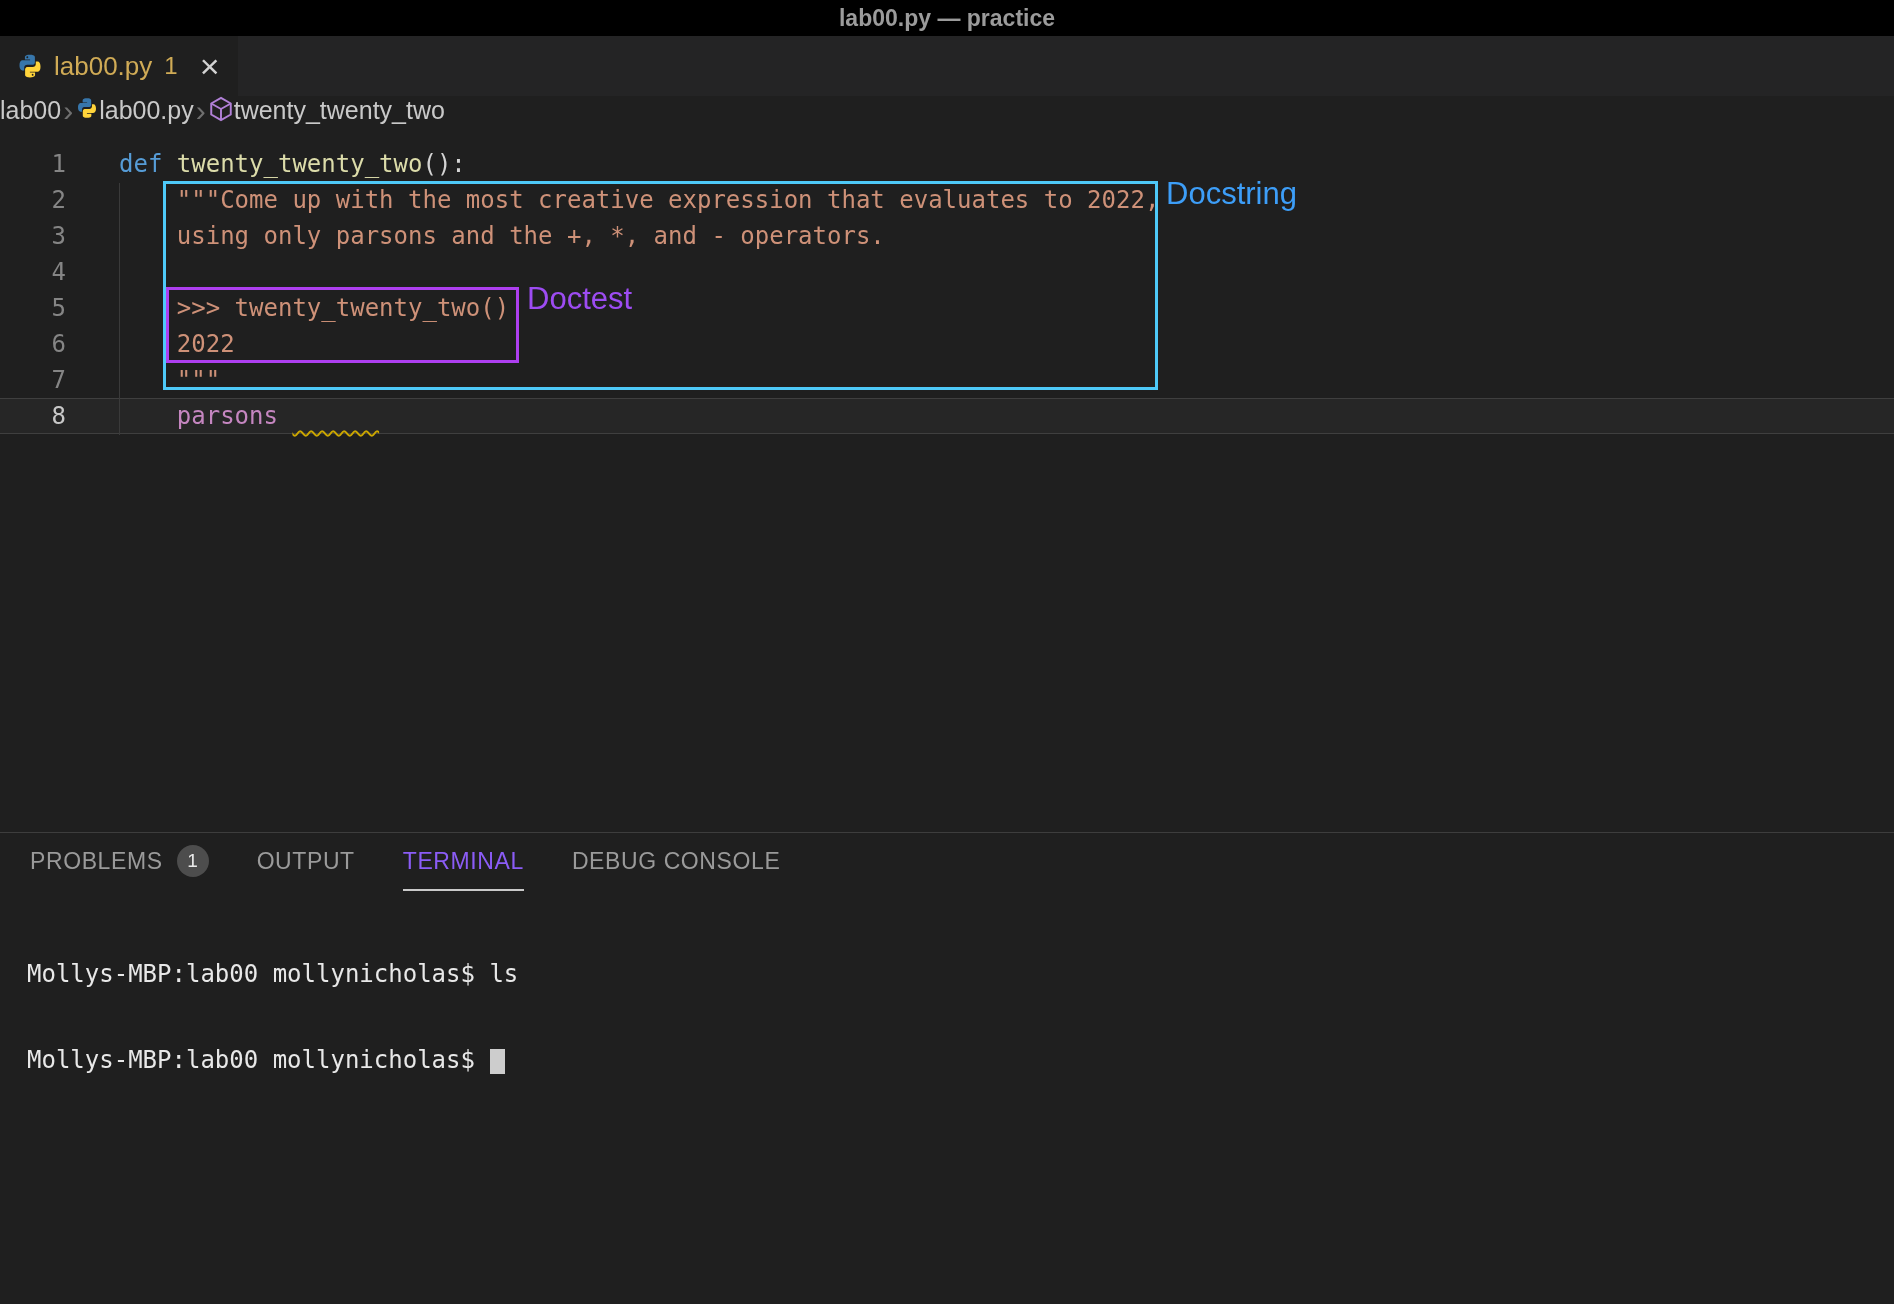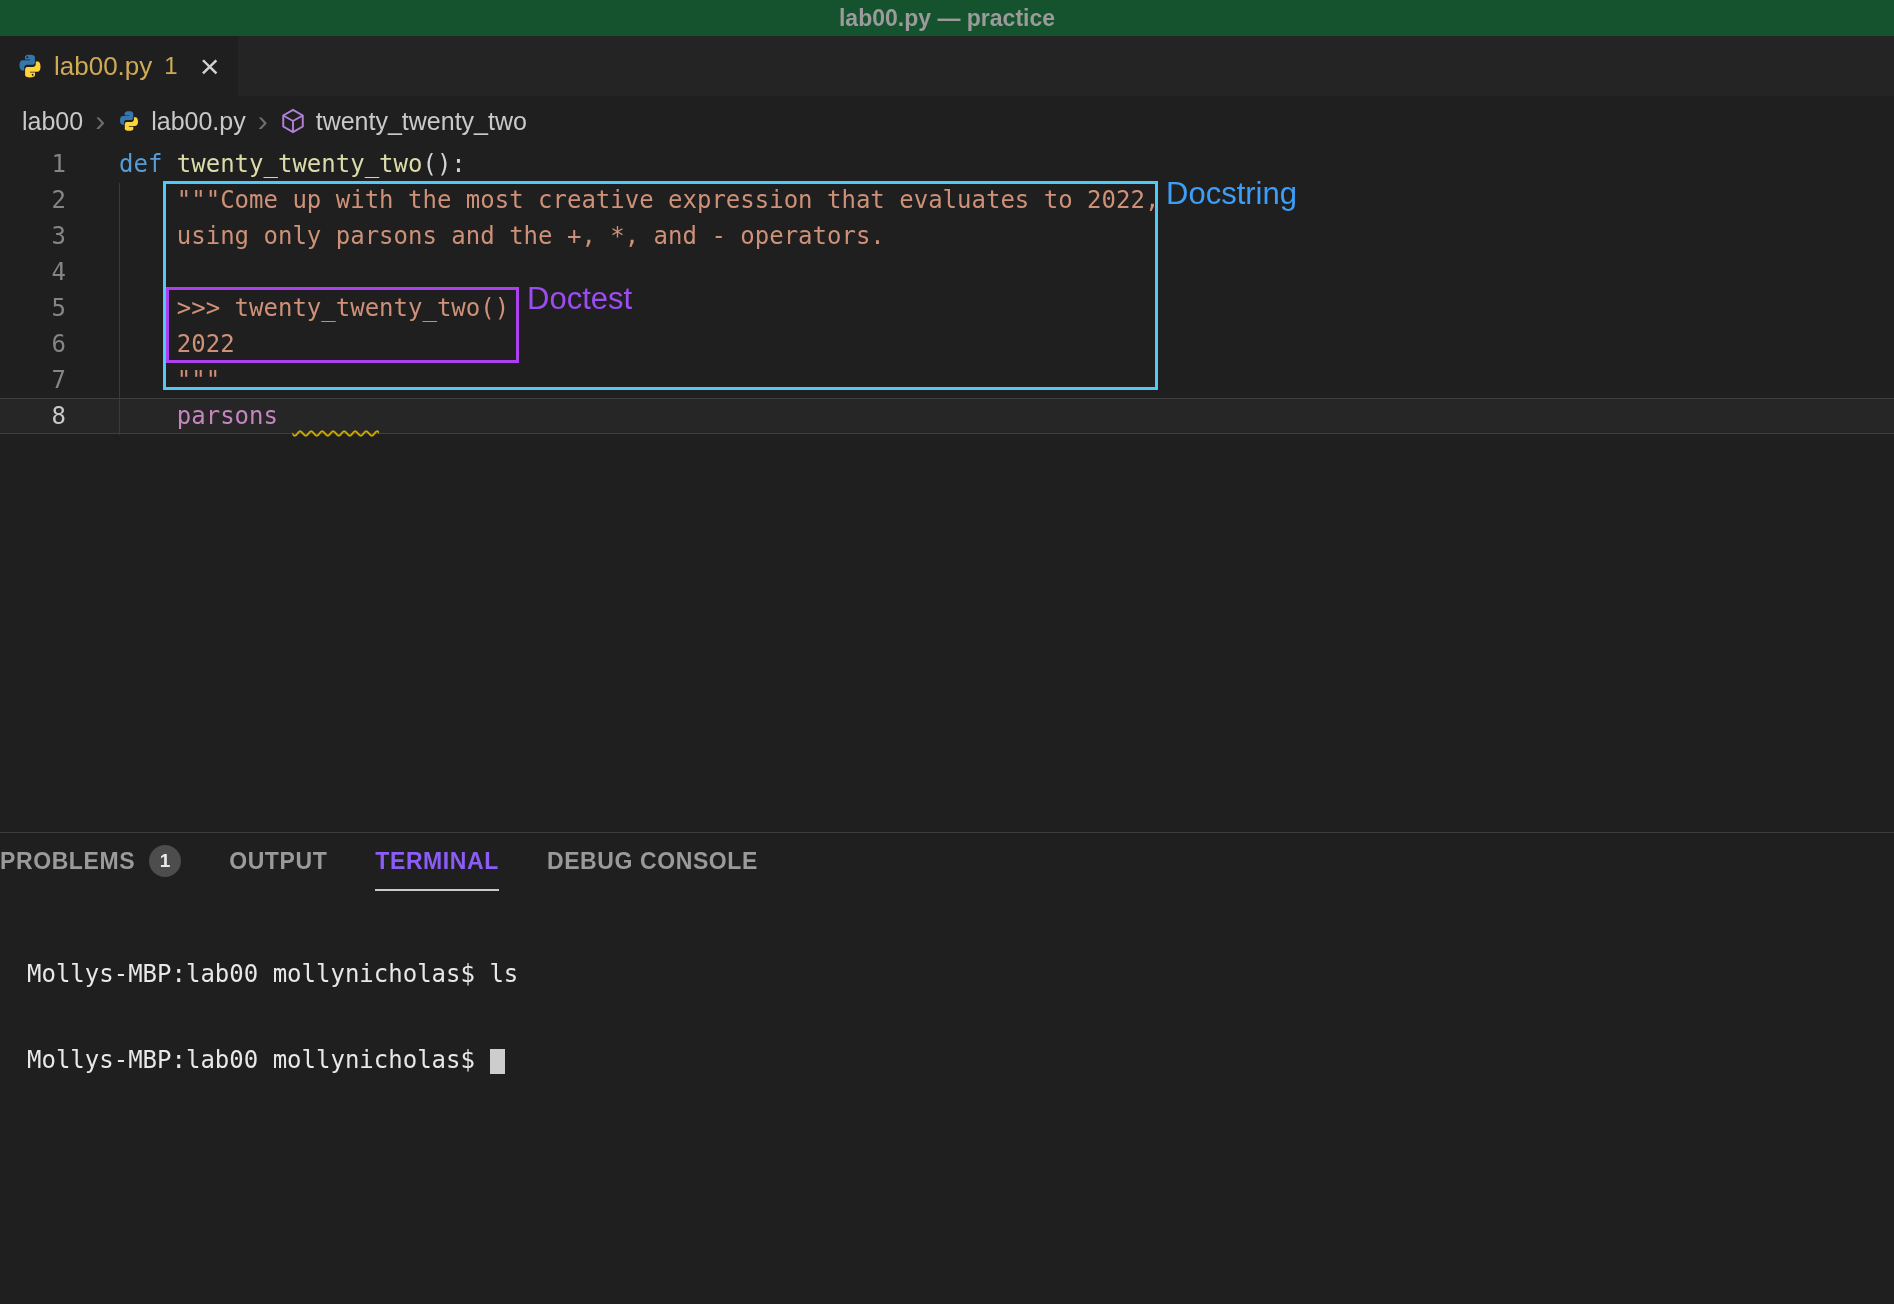--- a/index.html
+++ b/index.html
@@ -5,40 +5,40 @@
   * { margin:0; padding:0; box-sizing:border-box; }
   html,body { background:#1f1f1f; }
   .page {
     position:relative; width:1894px; height:1304px;
     background:#1f1f1f; overflow:hidden;
     font-family:"Liberation Sans", sans-serif;
   }
 
   
   .titlebar {
-    height:36px; background:#14532d;
+    height:36px; background:#000000;
     display:flex; align-items:center; justify-content:center;
     color:#9b9b9b; font-size:23px; font-weight:600;
   }
 
   
   .tabbar { height:60px; background:#242425; display:flex; }
   .tab {
     height:100%; width:238px; background:#1f1f1f;
     display:flex; align-items:center; padding:0 16px; gap:10px;
     cursor:pointer;
   }
   .tab-label { color:#d0ab56; font-size:26px; }
   .tab-badge { color:#d0ab56; font-size:24px; margin-left:2px; }
   .tab-close { color:#d2d2d2; font-size:34px; margin-left:12px; line-height:1; }
 
   
   .breadcrumb {
-    height:50px; display:flex; align-items:center;
-    padding-left:22px; gap:10px;
+    height:50px; display:flex; align-items:flex-start;
+    
     color:#c9c9c9; font-size:25px; background:#1f1f1f;
   }
   .crumb { cursor:pointer; }
   .chev { color:#6f6f6f; font-size:30px; line-height:1; padding:0 2px; }
 
   
   .editor { position:relative; height:686px; }
   .code-line {
     display:flex; align-items:center; height:36px;
     font-family:"DejaVu Sans Mono", monospace; font-size:24px;
@@ -63,22 +63,22 @@
   .anno-box { position:absolute; border:3px solid; background:transparent; }
   .box-docstring { left:163px; top:35px;  width:995px; height:209px; border-color:#4ec9f8; }
   .box-doctest   { left:166px; top:141px; width:353px; height:76px;  border-color:#ae3ff0; }
   .anno-label { position:absolute; font-size:31px; font-weight:400; }
   .label-docstring { left:1166px; top:30px;  color:#3d9ef8;text-align:right; }
   .label-doctest   { left:527px;  top:135px; color:#9d4cf2; }
 
   
   .panel { border-top:1px solid #3d3d3d; height:471px; background:#1f1f1f; }
   .panel-tabs {
-    display:flex; align-items:center; height:58px; 
-    font-size:23px; letter-spacing:0.6px; color:#9a9a9a;font-weight:bold;
+    display:flex; align-items:center; height:58px; padding-left:30px;
+    font-size:23px; letter-spacing:0.6px; color:#9a9a9a;
   }
   .ptab { display:flex; align-items:center; gap:14px; margin-right:48px; height:100%; cursor:pointer; border-bottom:2px solid transparent; }
   .ptab.active { color:#8b5cf6; border-bottom-color:#c9c9c9; }
   .pbadge {
     width:32px; height:32px; border-radius:50%; background:#4d4d4d;
     color:#eaeaea; font-size:19px; letter-spacing:0;
     display:flex; align-items:center; justify-content:center;
   }
 
   .terminal {

